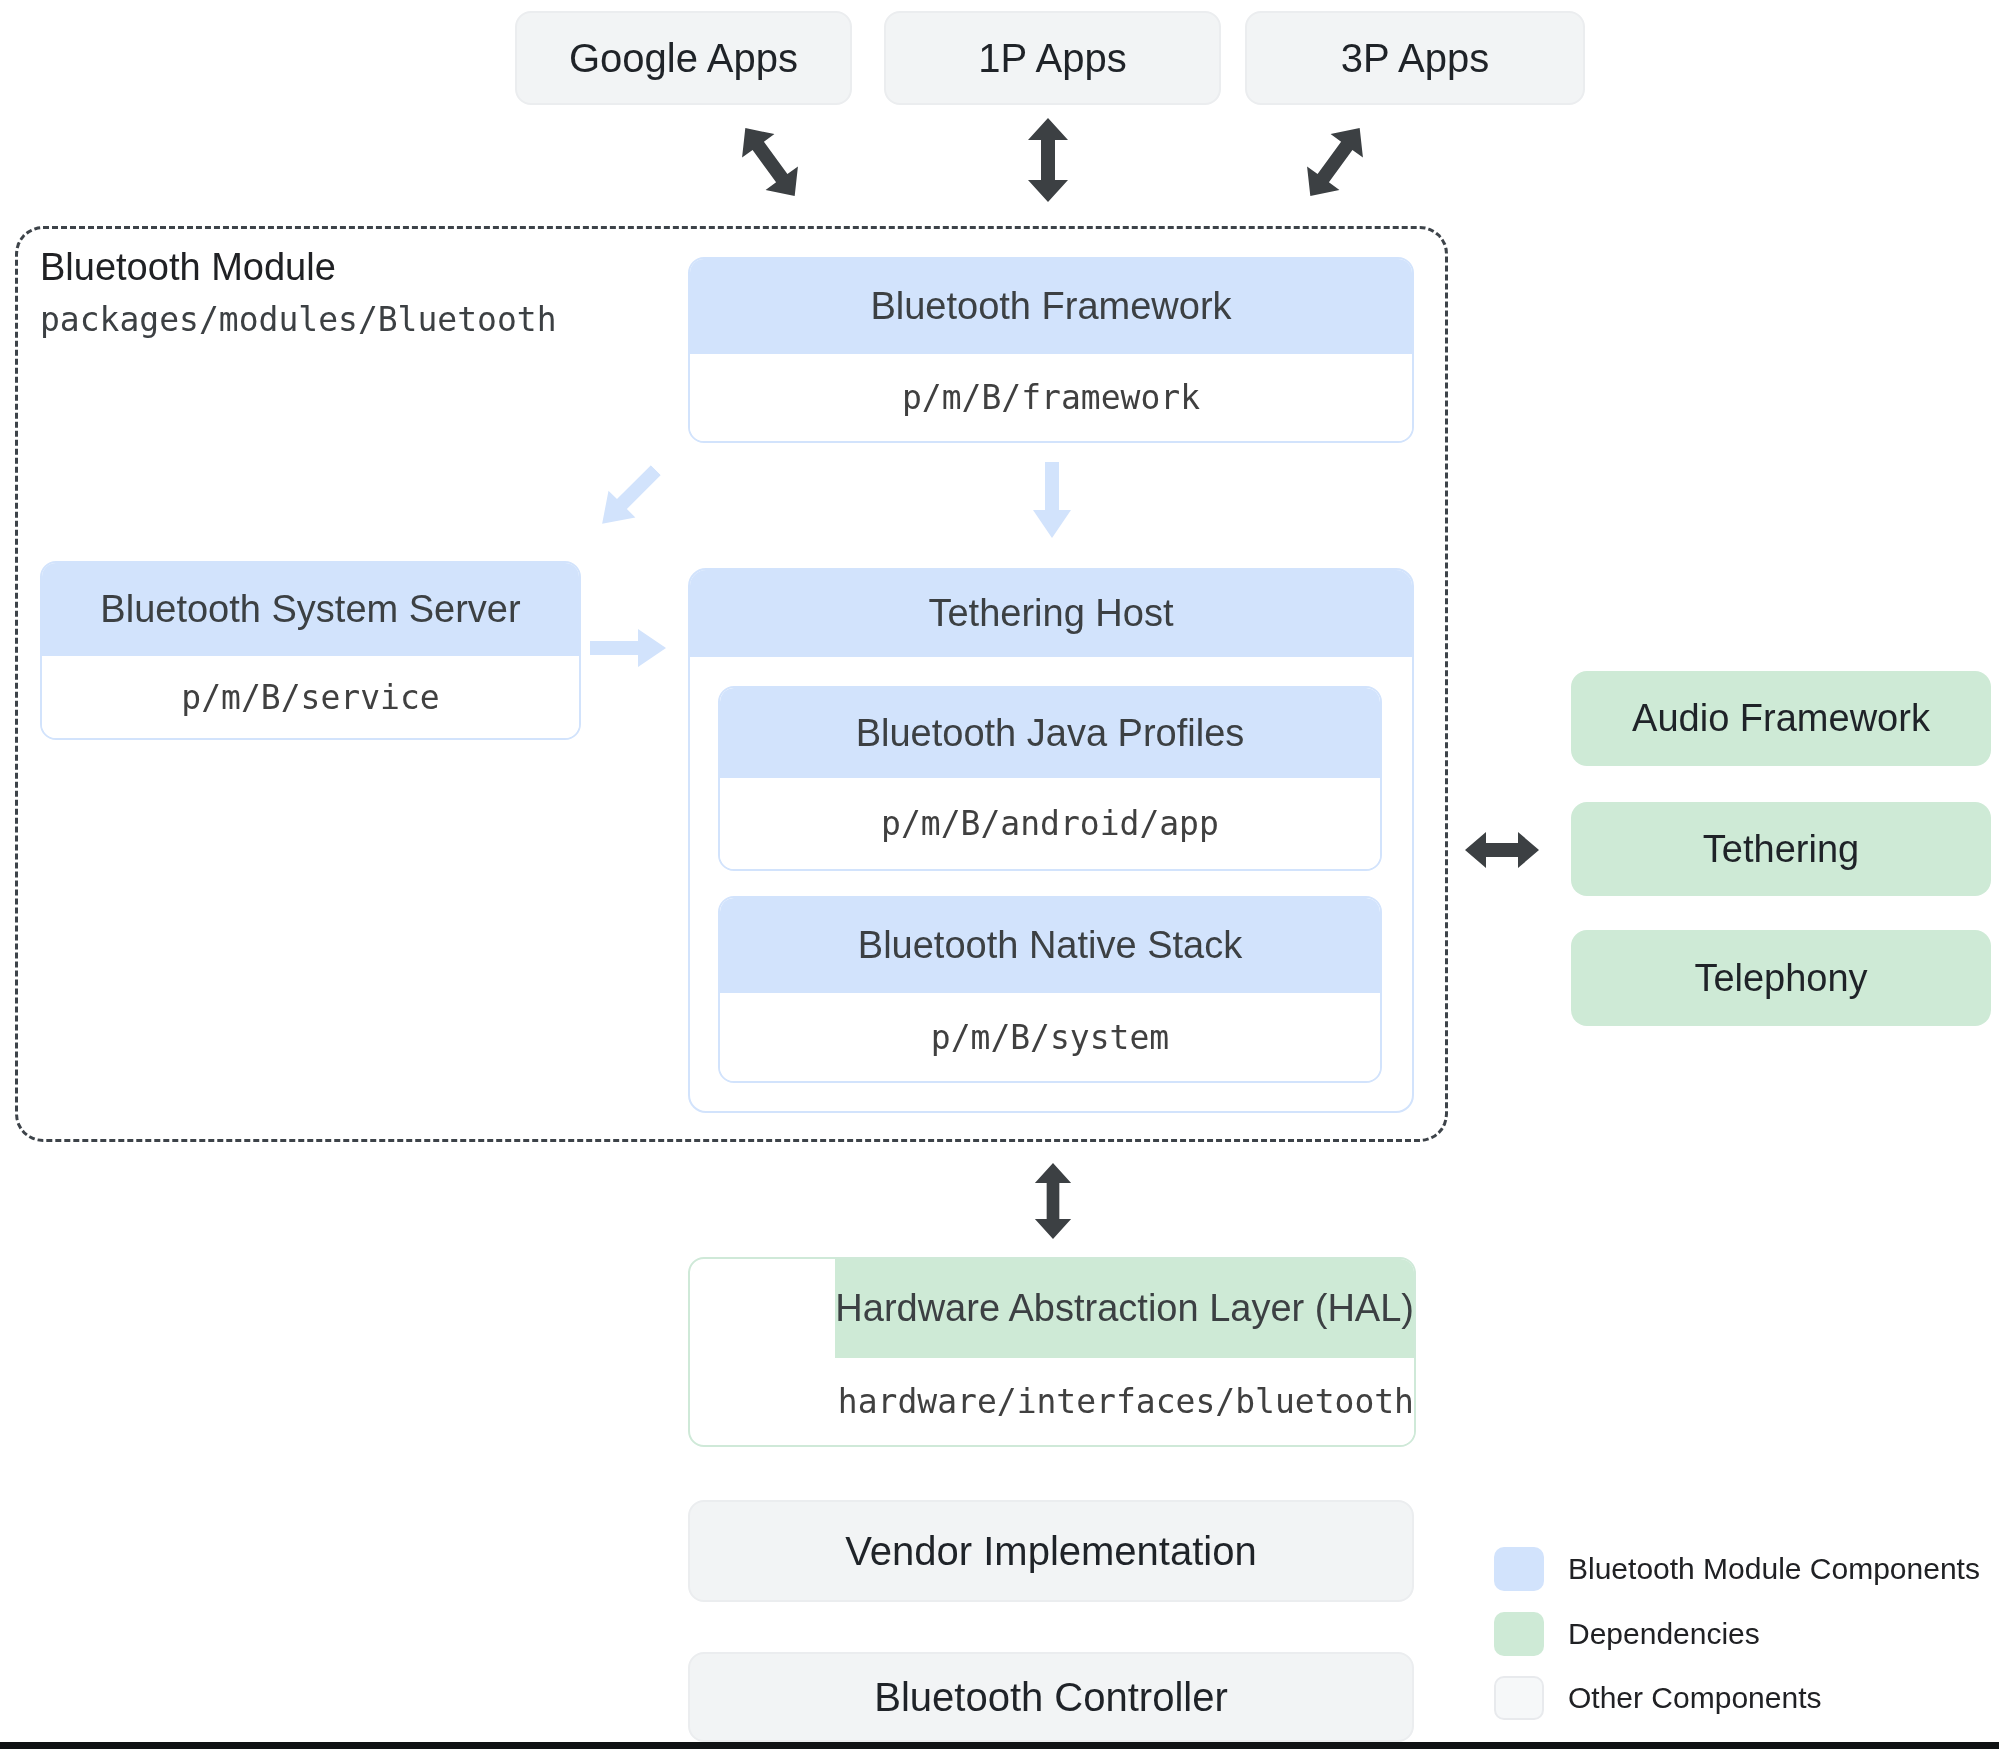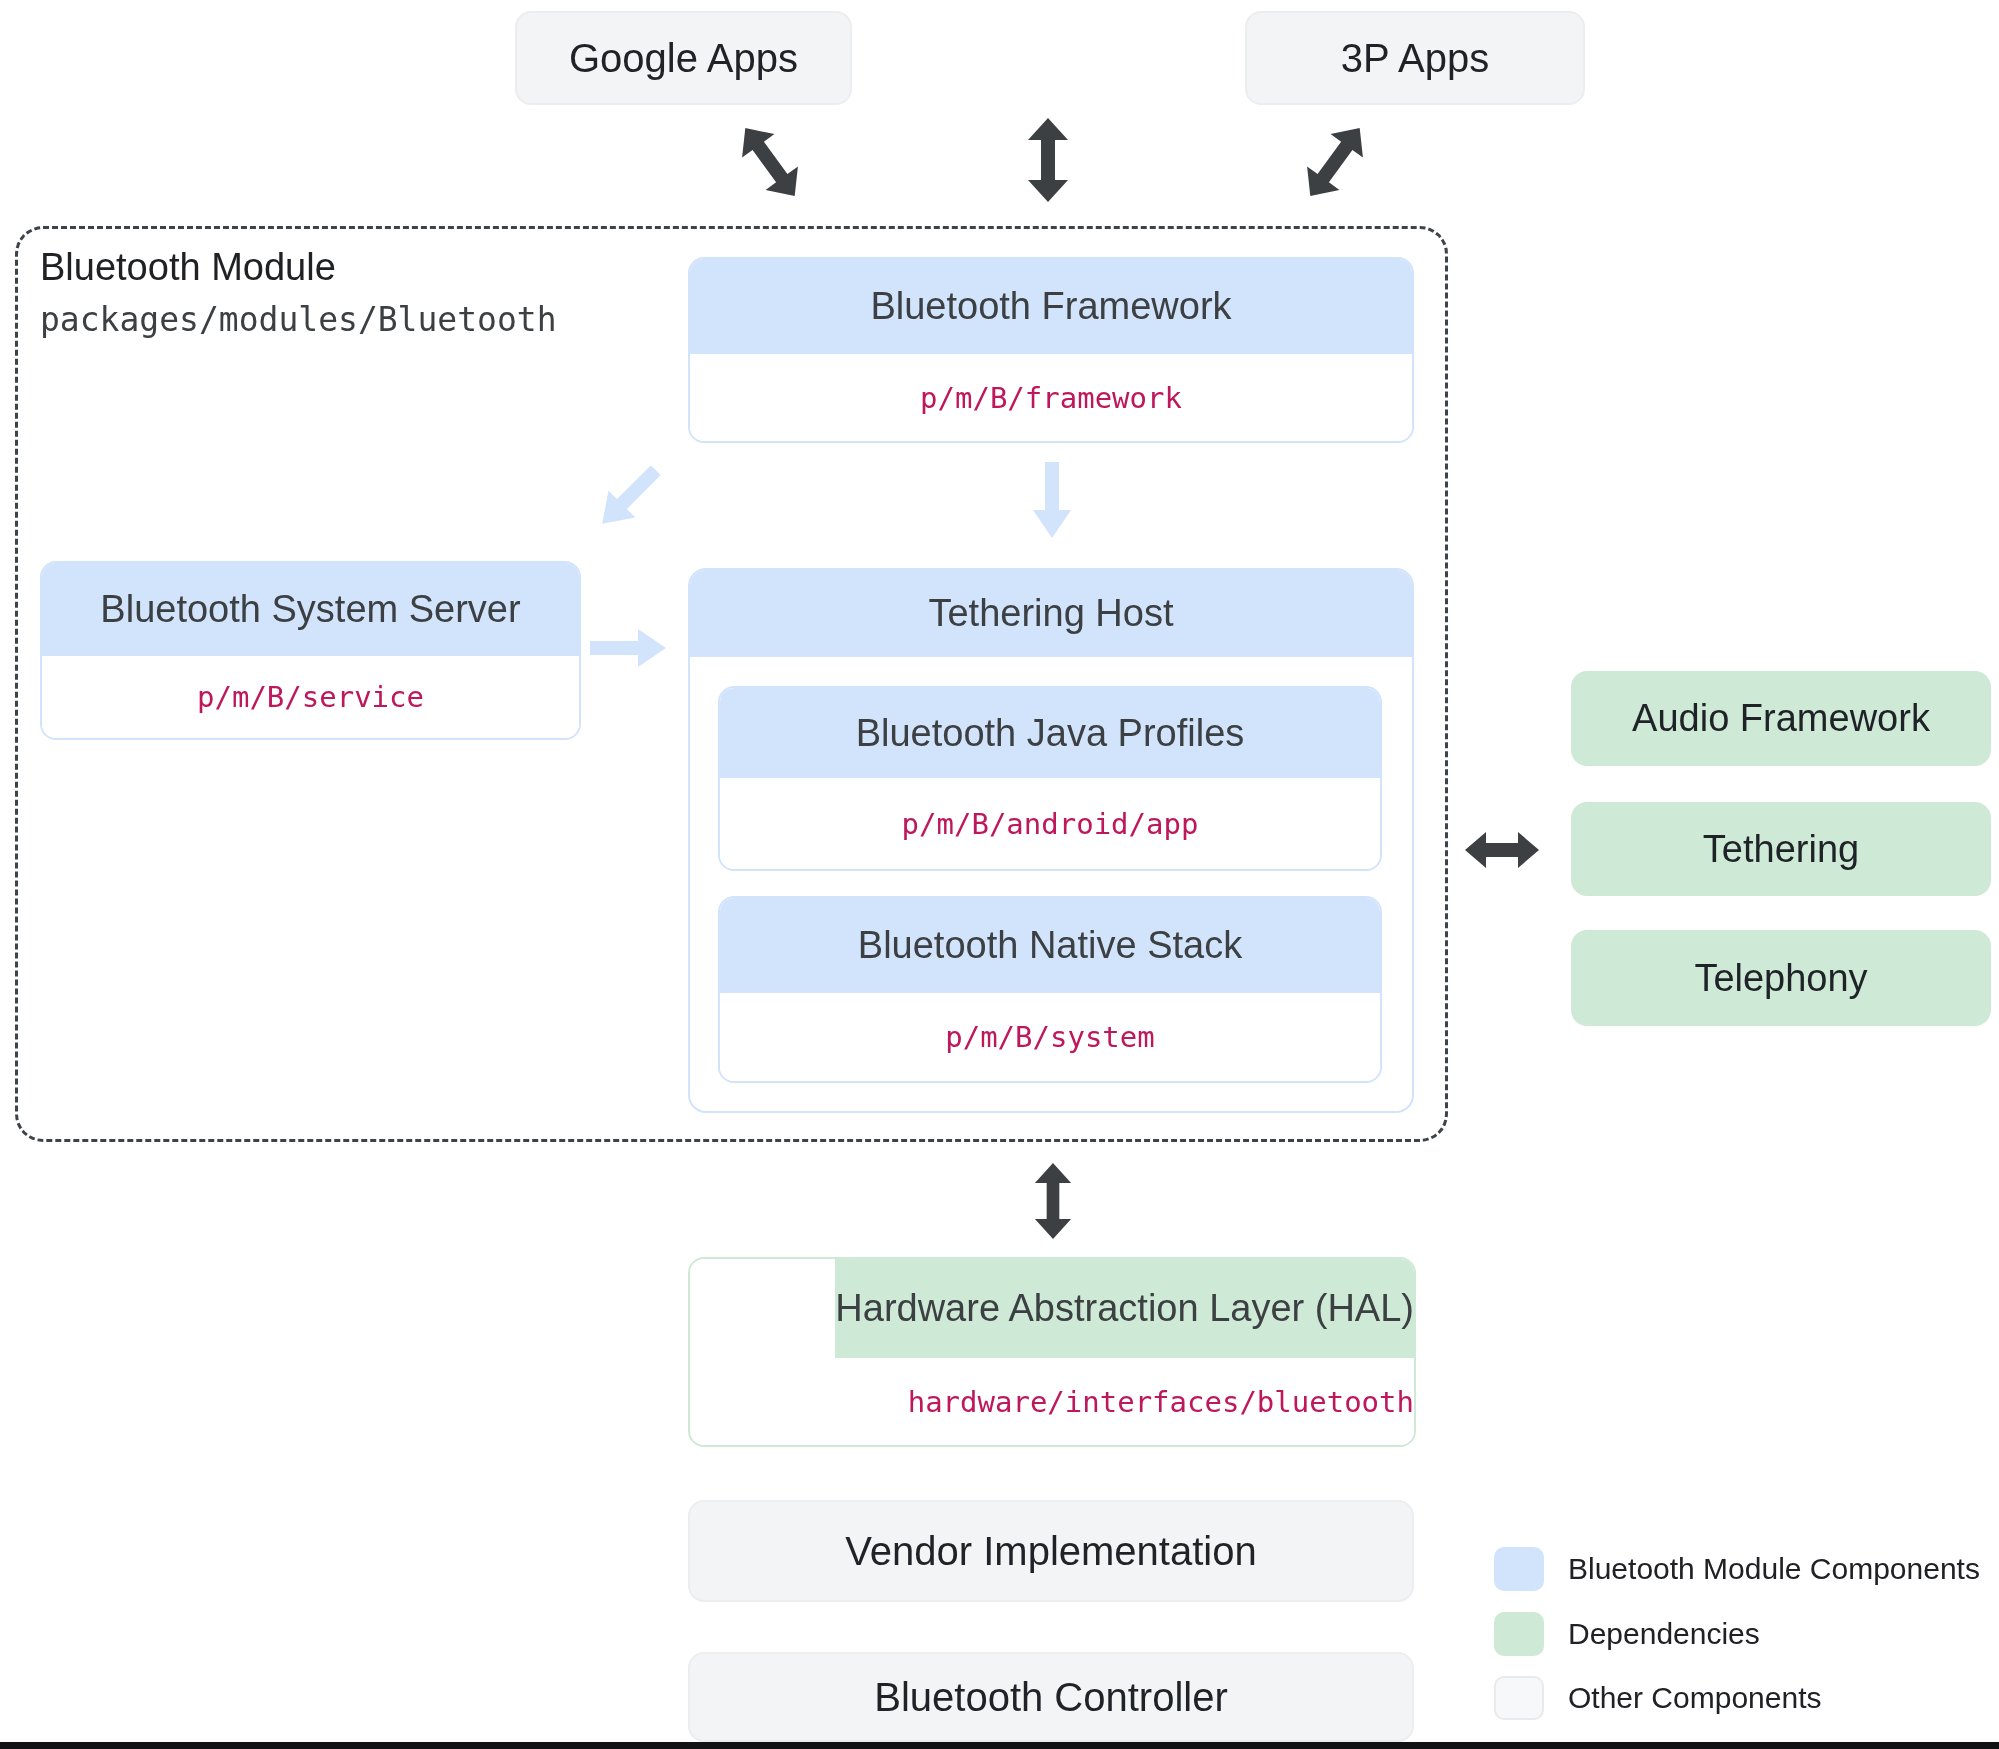--- a/index.html
+++ b/index.html
@@ -27,21 +27,21 @@
   .cap.green { border:2px solid #cfe9d8; }
   .cap-hd {
     display:flex; align-items:center; justify-content:center;
     font-size:38px; color:#3c4043; flex:0 0 auto;
   }
   .cap.blue  .cap-hd { background:#d2e3fc; }
   .cap.green .cap-hd { background:#ceead6; }
   .cap-bd {
     display:flex; align-items:center; justify-content:center;
     font-family:"DejaVu Sans Mono", monospace;
-    font-size:29px; color:#be185d; background:#ffffff; flex:1 1 auto;
+    font-size:33px; color:#404040; background:#ffffff; flex:1 1 auto;
   }
 
   
   .host-box {
     position:absolute; background:#ffffff; border:2px solid #d2e3fc;
     border-radius:18px; overflow:hidden;
   }
   .host-hd {
     height:87px; background:#d2e3fc; display:flex; align-items:center;
     justify-content:center; font-size:38px; color:#3c4043;
@@ -74,20 +74,23 @@
 
   .bottom-bar { position:absolute; left:0; width:1999px; height:7px; background:#101214; }
 </style>
 </head>
 <body>
 
 <div class="stage">
 
   <div class="gray-box" style="left:515px; top:11px; width:337px; height:94px;">
     <span>Google Apps</span>
+  </div>
+  <div class="gray-box" style="left:884px; top:11px; width:337px; height:94px;">
+    <span>1P Apps</span>
   </div>
   <div class="gray-box" style="left:1245px; top:11px; width:340px; height:94px;">
     <span>3P Apps</span>
   </div>
 
   <div class="arrow" style="left:748px; top:120px; transform:rotate(-36deg);">
     <svg width="44" height="84" viewBox="0 0 44 84">
         <polygon fill="#3c4043" points="22,0 42,22 29,22 29,62 42,62 22,84 2,62 15,62 15,22 2,22"></polygon>
       </svg>
   </div>

